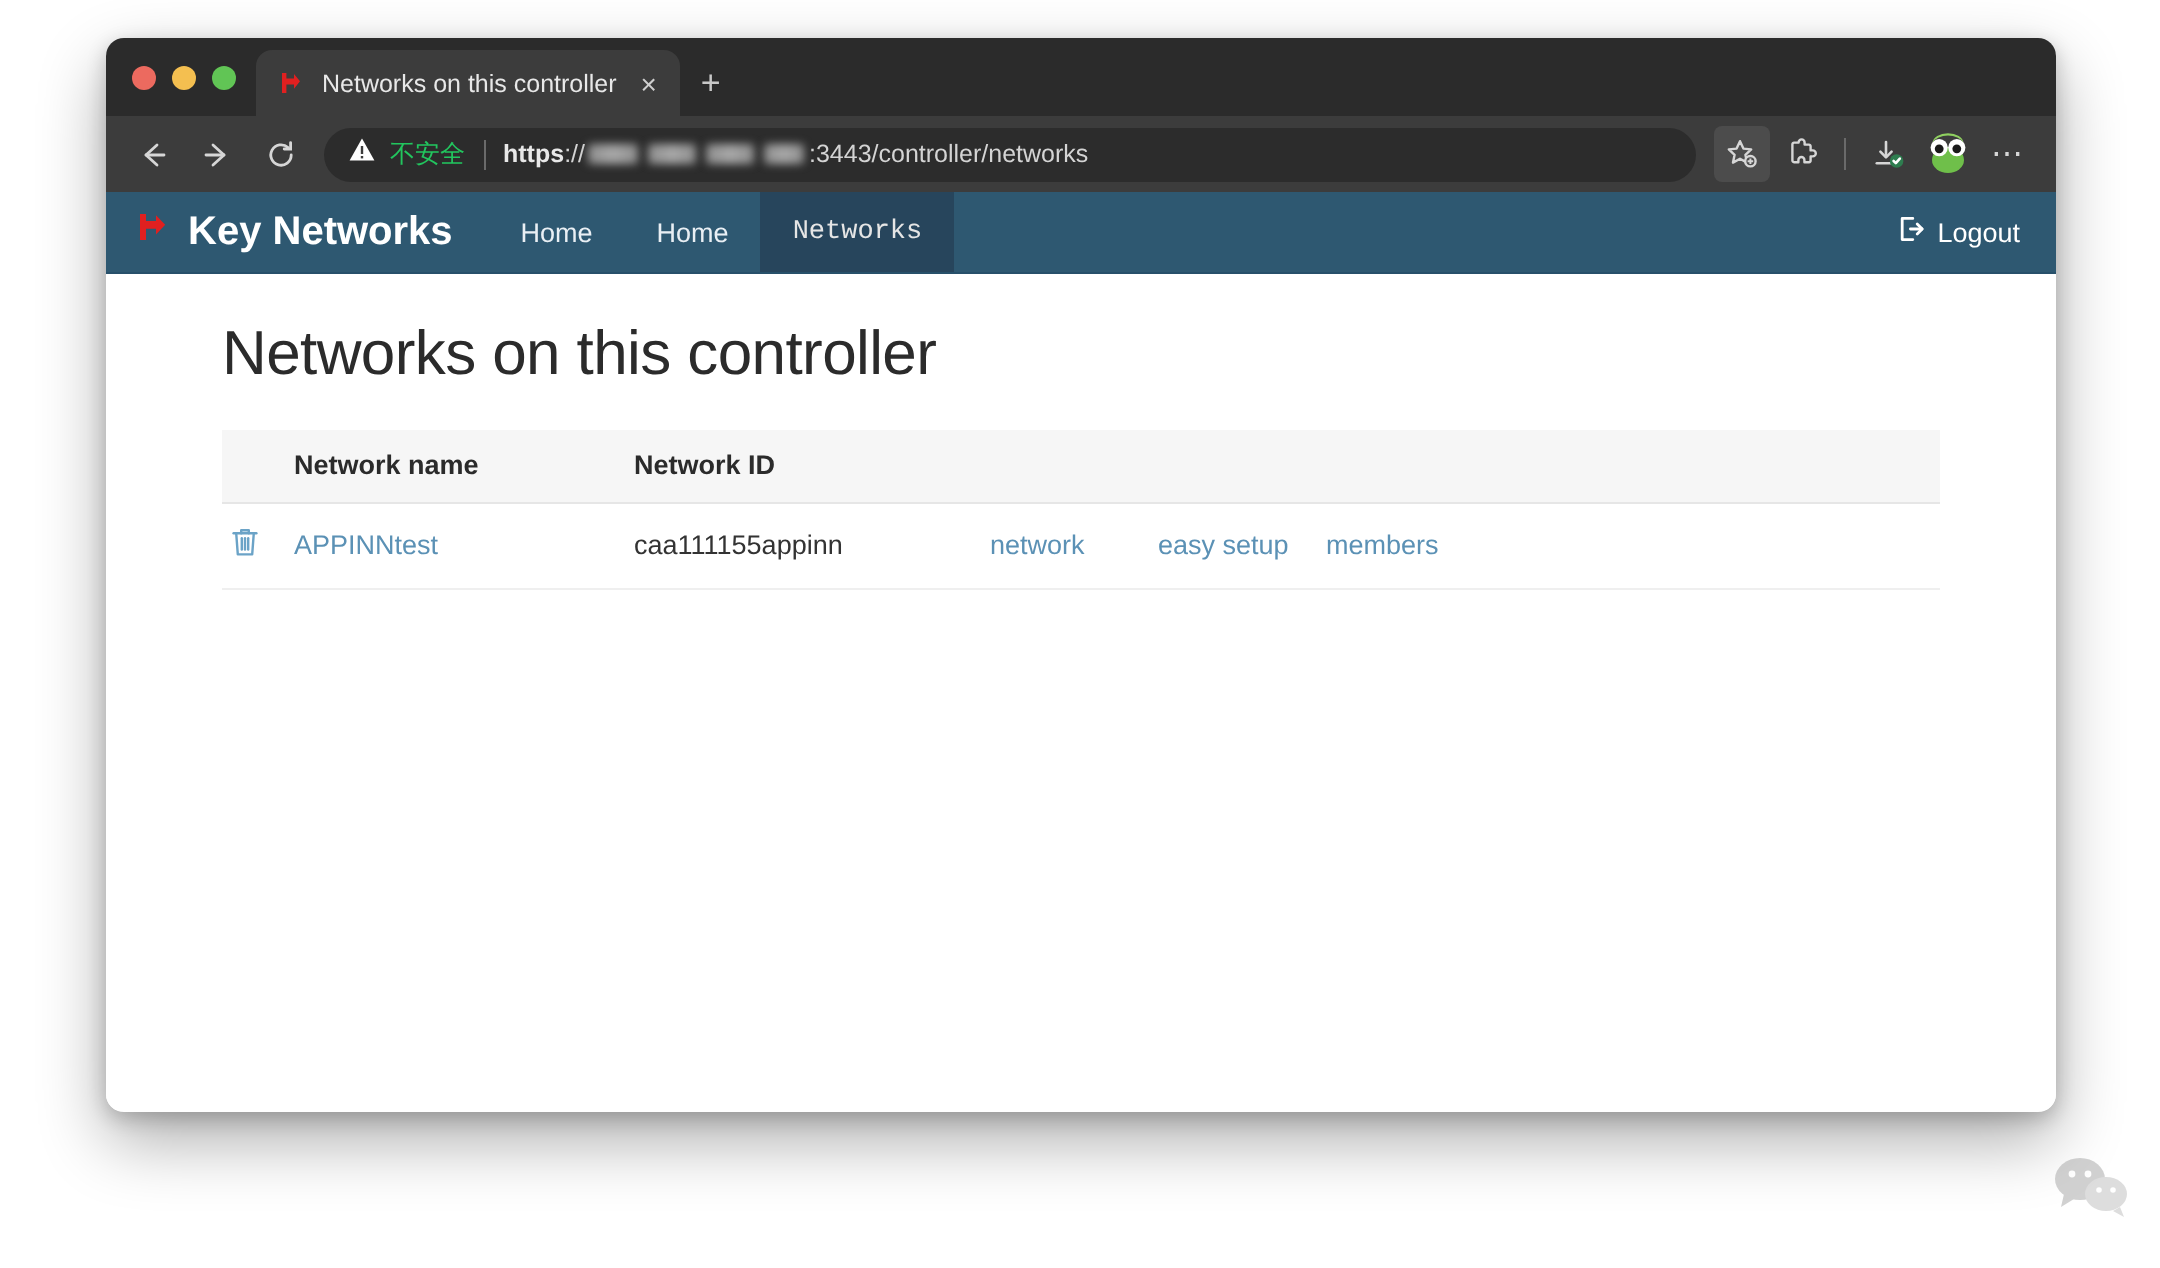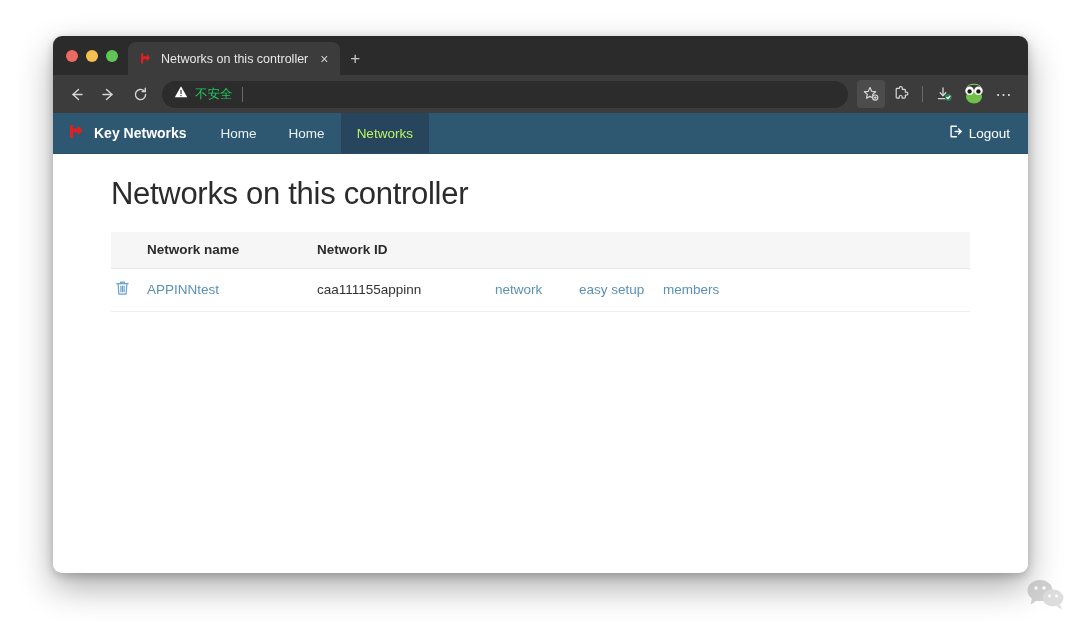--- a/index.html
+++ b/index.html
@@ -10,21 +10,21 @@
     background: #ffffff;
     font-family: "Liberation Sans", sans-serif;
     overflow: hidden;
     position: relative;
   }
 
   
   #browser-window {
     position: absolute;
     left: 53px;
-    top: 36px;
+    top: 19px;
     width: 975px;
     height: 537px;
     border-radius: 9px;
     overflow: hidden;
     background: #ffffff;
     box-shadow: 0 14px 34px rgba(0,0,0,0.33), 0 3px 10px rgba(0,0,0,0.20);
   }
 
   
   #tab-strip {
@@ -171,35 +171,36 @@
     display: flex;
     align-items: stretch;
     border-bottom: 1px solid #27506a;
   }
   #brand {
     display: flex;
     align-items: center;
     gap: 8px;
     padding: 0 18px 0 14px;
     color: #ffffff;
-    font-size: 14px;
+    font-size: 20px;
     font-weight: bold;
     cursor: pointer;
   }
   .nav-link {
     display: flex;
     align-items: center;
     padding: 0 16px;
     color: #e9eff4;
     font-size: 13.5px;
     cursor: pointer;
   }
   .nav-link.active {
     background: #27455c;
-    color: #bef264;
+    color: #e5e5e5;
+    font-family: Liberation Mono, monospace;
   }
   #logout-link {
     margin-left: auto;
     display: flex;
     align-items: center;
     gap: 6px;
     padding: 0 18px;
     color: #ffffff;
     font-size: 13.5px;
     cursor: pointer;
@@ -319,20 +320,31 @@
     <div id="omnibox">
       <span id="warn-icon">
         <svg width="14" height="14" viewBox="0 0 14 14">
           <path d="M7 1.2 L13.2 12.3 L0.8 12.3 Z" fill="#ffffff"></path>
           <rect x="6.4" y="5" width="1.2" height="4" fill="#3c3c3c"></rect>
           <rect x="6.4" y="10" width="1.2" height="1.2" fill="#3c3c3c"></rect>
         </svg>
       </span>
       <span id="not-secure-label">不安全</span>
       <span class="omni-divider"></span>
+      <span id="url-text">
+        <span id="url-scheme">https</span>
+          <span>://</span>
+          <span id="url-redacted">
+            <span class="redact-block w1"></span>
+            <span class="redact-block w2"></span>
+            <span class="redact-block w3"></span>
+            <span class="redact-block w4"></span>
+          </span>
+          <span>:3443/controller/networks</span>
+      </span>
     </div>
 
     <div class="tool-icon" id="bookmark-btn">
       <svg width="16" height="16" viewBox="0 0 16 16" fill="none" stroke="#d6d6d6" stroke-width="1.2" stroke-linejoin="round">
         <path d="M7 1.6 L8.7 5.3 L12.6 5.7 L9.7 8.4 L10.5 12.3 L7 10.4 L3.5 12.3 L4.3 8.4 L1.4 5.7 L5.3 5.3 Z"></path>
         <circle cx="12.2" cy="11.6" r="2.6" fill="#4c4c4c"></circle>
         <path d="M12.2 10.2 L12.2 13" stroke-width="1"></path>
           <path d="M10.8 11.6 L13.6 11.6" stroke-width="1"></path>
       </svg>
     </div>

